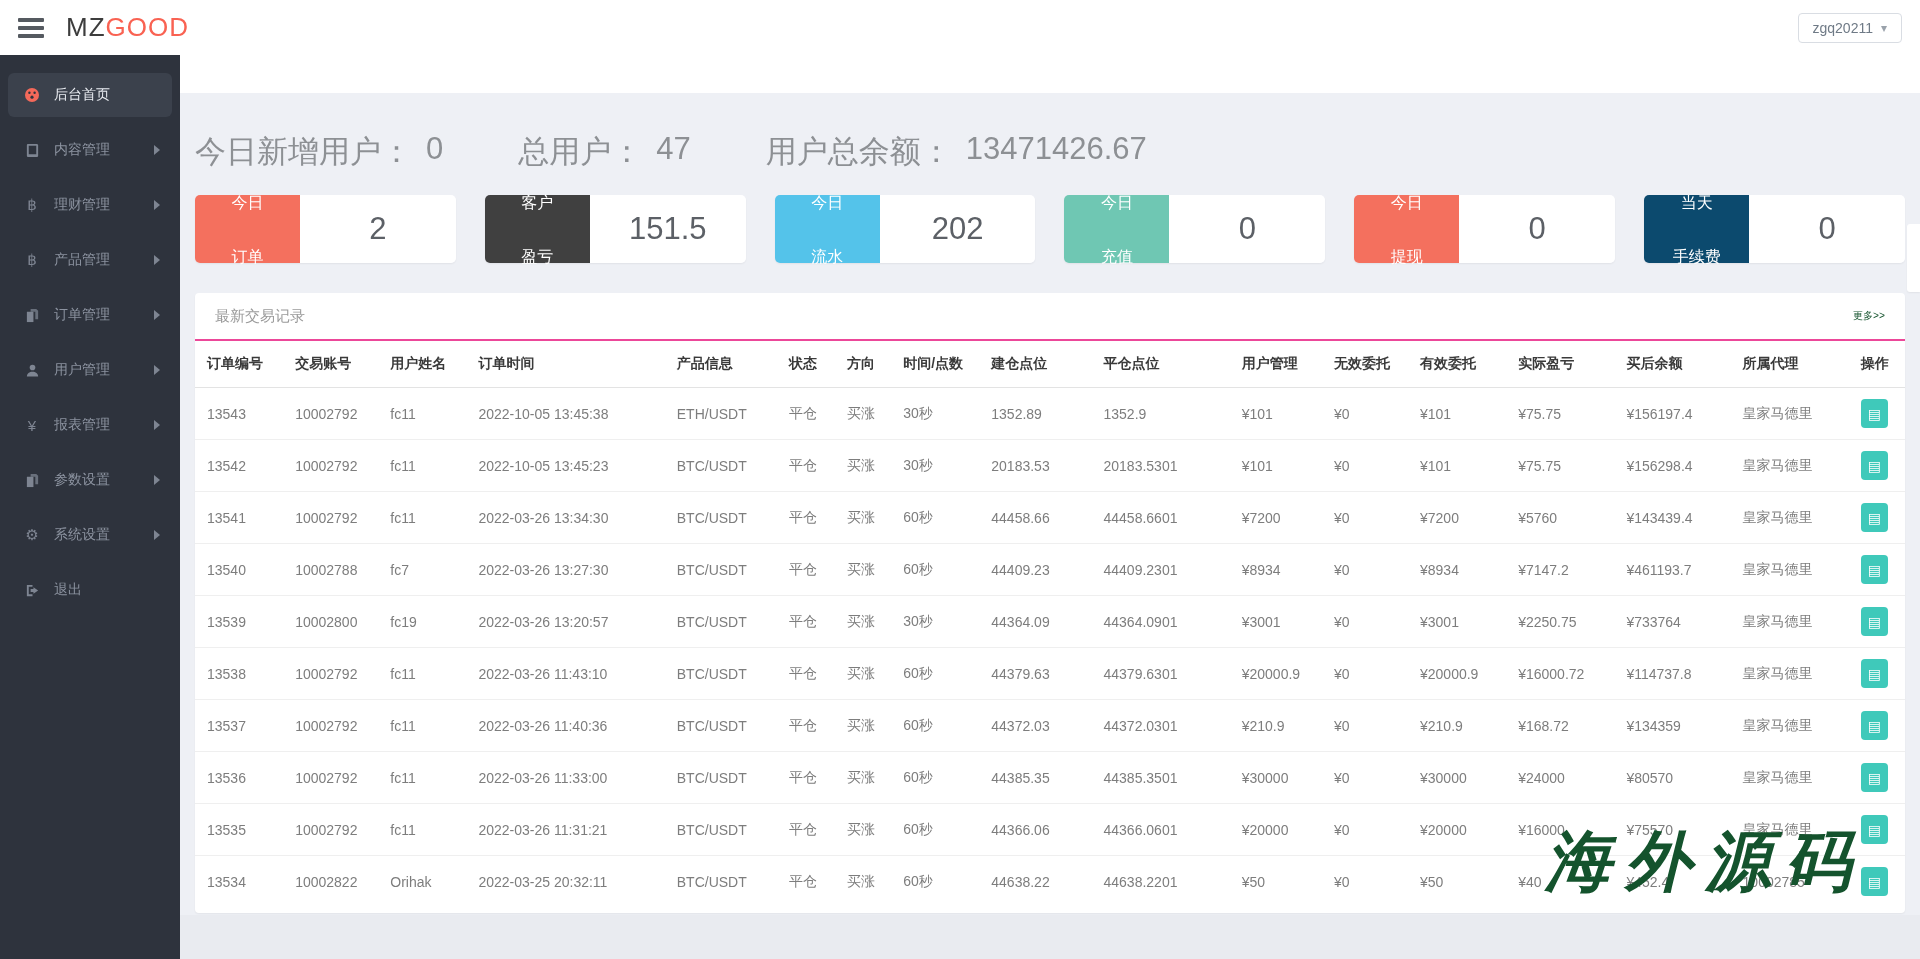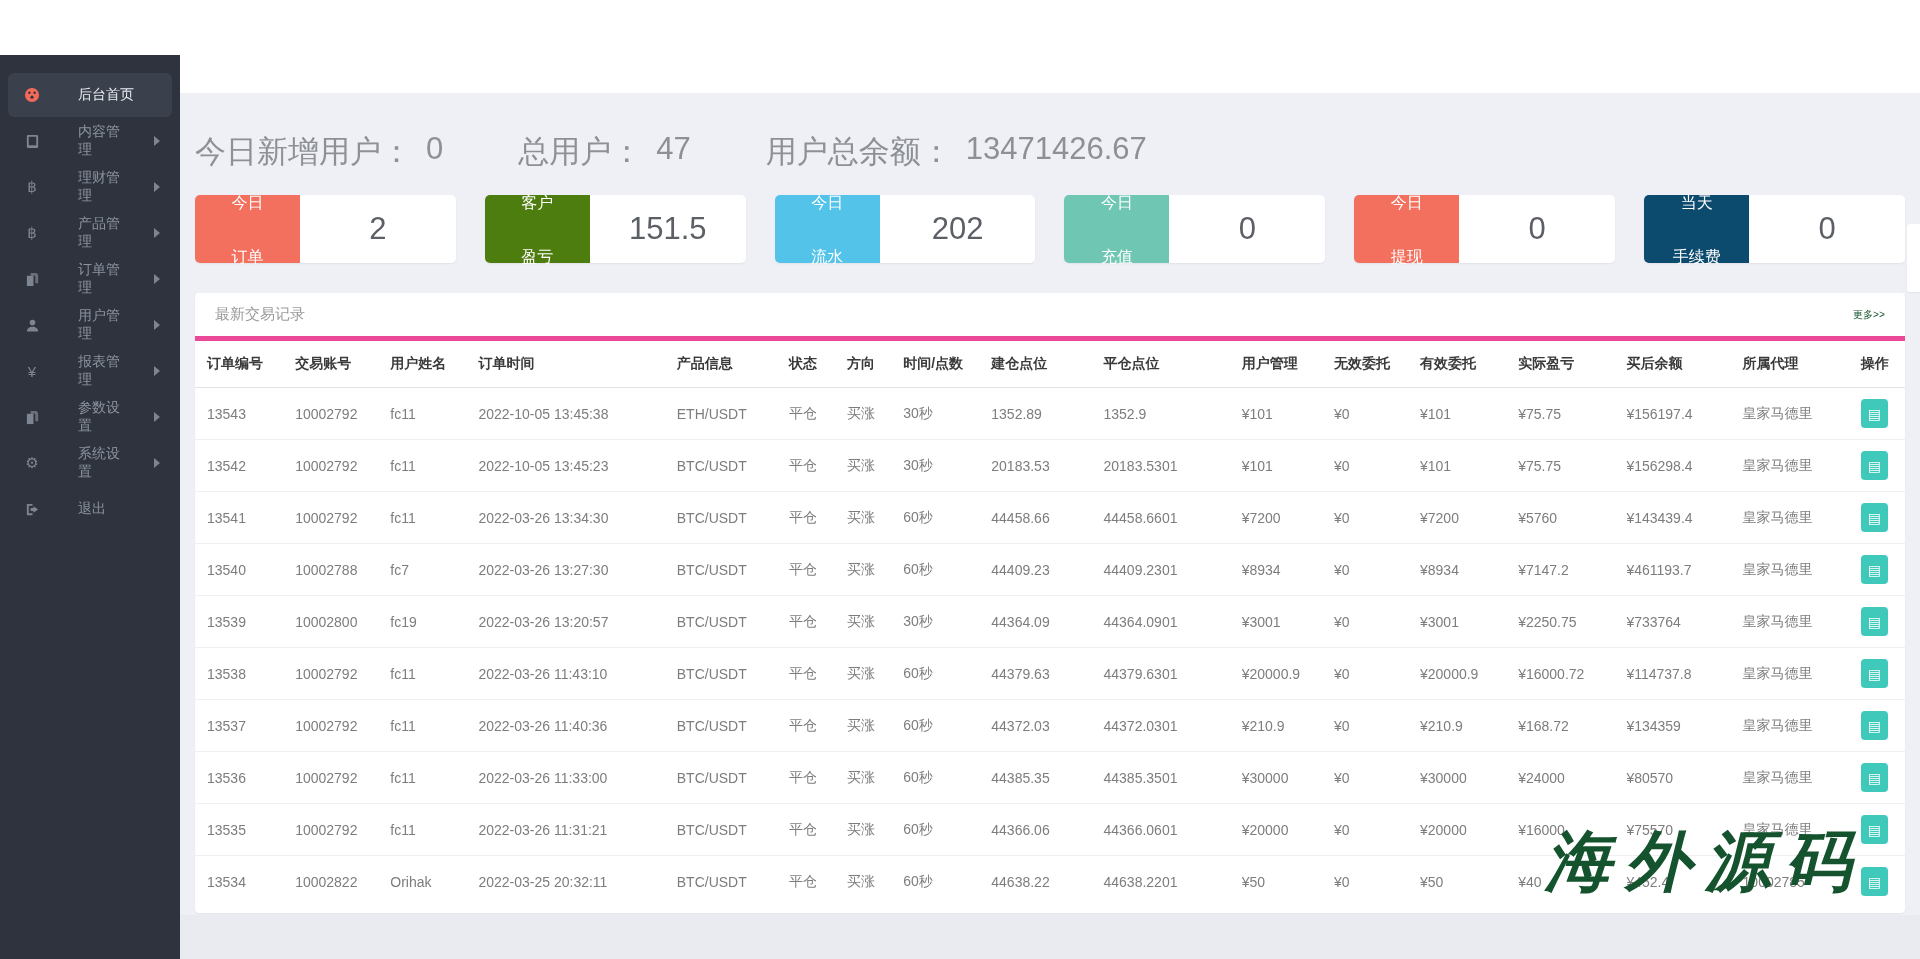--- a/index.html
+++ b/index.html
@@ -15,42 +15,42 @@
   .logo .lg-red { color:#f96252; }
   .user-box { margin-left:auto; border:1px solid #d9dde3; border-radius:4px; padding:6px 14px; font-size:14px; color:#6f7a86; display:flex; align-items:center; gap:8px; cursor:pointer; background:#fff; }
   .user-box .caret { color:#9aa2ab; font-size:12px; }
 
   
   .body-row { position:absolute; top:55px; left:0; right:0; bottom:0; display:flex; }
   .sidebar { width:180px; background:#2e333d; flex:none; padding-top:18px; }
   .main { flex:1; background:#eef0f5; position:relative; overflow:hidden; padding:0 15px;margin-top:38px; }
 
   
-  .side-item { height:44px; margin:0 8px 2px 8px; display:flex; align-items:center; padding:0 12px 0 14px; border-radius:6px; color:#8c93a0; font-size:14px; cursor:pointer;gap:24px; }
+  .side-item { height:44px; margin:0 8px 11px 8px; display:flex; align-items:center; padding:0 12px 0 14px; border-radius:6px; color:#8c93a0; font-size:14px; cursor:pointer; }
   .side-item .icon { width:20px; text-align:center; margin-right:12px; font-size:15px; color:#7e8592; display:inline-flex; justify-content:center; align-items:center; }
   .side-item .icon svg { display:block; }
   .side-item.active { background:#3b414c; color:#e9ecf1; }
   .side-item.active .icon { color:#f4695a; }
   .side-item .lbl { flex:1; }
   .side-item .caret-r { width:0; height:0; border-top:5px solid transparent; border-bottom:5px solid transparent; border-left:6px solid #7e8592; }
 
   
   .headline { display:flex; gap:75px; margin:38px 0 22px 0; color:#8d9094; font-size:31px; }
   .headline .h-item { display:flex; gap:14px; white-space:nowrap; }
 
   
   .cards { display:flex; gap:29px; }
   .card { flex:1; height:68px; display:flex; border-radius:5px; box-shadow:0 1px 2px rgba(0,0,0,0.06); }
   .card-label { width:105px; flex:none; border-radius:5px 0 0 5px; color:#fff; font-size:16px; line-height:21px; display:flex; flex-direction:column; justify-content:center; align-items:center; text-align:center;gap:33px; }
   .card-value { flex:1; background:#fff; border-radius:0 5px 5px 0; display:flex; align-items:center; justify-content:center; font-size:31px; color:#5c6066; font-weight:300; }
   .partial-card { position:absolute; right:0; width:13px; height:68px; background:#fff; border-radius:3px 0 0 3px; box-shadow:0 1px 2px rgba(0,0,0,0.06); }
 
   
   .panel { margin-top:30px; background:#fff; border-radius:4px; box-shadow:0 1px 2px rgba(0,0,0,0.05); padding-bottom:6px; }
-  .panel-head { height:48px; display:flex; align-items:center; justify-content:space-between; padding:0 20px; border-bottom:5px solid #ec4899; }
+  .panel-head { height:48px; display:flex; align-items:center; justify-content:space-between; padding:0 20px; border-bottom:2px solid #ec4899; }
   .panel-title { color:#9a9a9a; font-size:15px; }
   .more-link { color:#14532d; font-size:10px; cursor:pointer; text-decoration:none;font-family:Liberation Mono, monospace; }
   table.trades { width:100%; border-collapse:collapse; table-layout:fixed;padding-left:8px; }
   table.trades th { font-size:14px; font-weight:700; color:#3a3a3a; text-align:left; padding:14px 4px 14px 12px; border-bottom:1px solid #e3e3e3; white-space:nowrap; }
   table.trades td { font-size:14px; color:#7d7d7d; text-align:left; padding:11px 4px 11px 12px; border-bottom:1px solid #efefef; white-space:nowrap; overflow:hidden; height:44px; }
   table.trades tr:last-child td { border-bottom:none; }
   td.t-buy { color:#ef392e; }
   td.t-close { color:#ef392e; font-size:19px; }
   td.t-money { color:#ef392e; }
   td.t-agent { color:#8a8a8a; }
@@ -58,20 +58,34 @@
 
   
   .footer-strip { position:absolute; left:0; right:0; bottom:0; height:44px; background:#e9ebf0; }
   .watermark { position:absolute; right:55px; bottom:52px; font-family:"DejaVu Serif", serif; font-style:italic; font-weight:700; font-size:66px; color:#14532d; letter-spacing:14px; white-space:nowrap; z-index:3; }
 </style>
 </head>
 <body>
 
 <div class="page">
 
+  <div class="topbar">
+    <div class="hamburger">
+        <span></span>
+        <span></span>
+        <span></span>
+      </div>
+    <div class="logo">
+      <span class="lg-dark">MZ</span><span class="lg-red">GOOD</span>
+    </div>
+    <div class="user-box">
+      <span>zgq20211</span>
+      <span class="caret">▾</span>
+    </div>
+  </div>
 
   <div class="body-row">
 
     <div class="sidebar" id="sidebar-menu">
         <div class="side-item active">
           <span class="icon">
             <svg width="16" height="16" viewBox="0 0 16 16">
               <circle cx="8" cy="8" r="7" fill="currentColor"></circle>
               <circle cx="5.4" cy="5.8" r="1.2" fill="#2e333d"></circle>
               <circle cx="10.6" cy="5.8" r="1.2" fill="#2e333d"></circle>
@@ -168,21 +182,21 @@
 
       <div class="cards" id="cards-row">
           <div class="card">
             <div class="card-label" style="background: rgb(244, 112, 94);">
               <span>今日</span>
               <span>订单</span>
             </div>
             <div class="card-value">2</div>
           </div>
           <div class="card">
-            <div class="card-label" style="background: #4d7c0f;">
+            <div class="card-label" style="background: #404040;">
               <span>客户</span>
               <span>盈亏</span>
             </div>
             <div class="card-value">151.5</div>
           </div>
           <div class="card">
             <div class="card-label" style="background: rgb(84, 195, 234);">
               <span>今日</span>
               <span>流水</span>
             </div>

